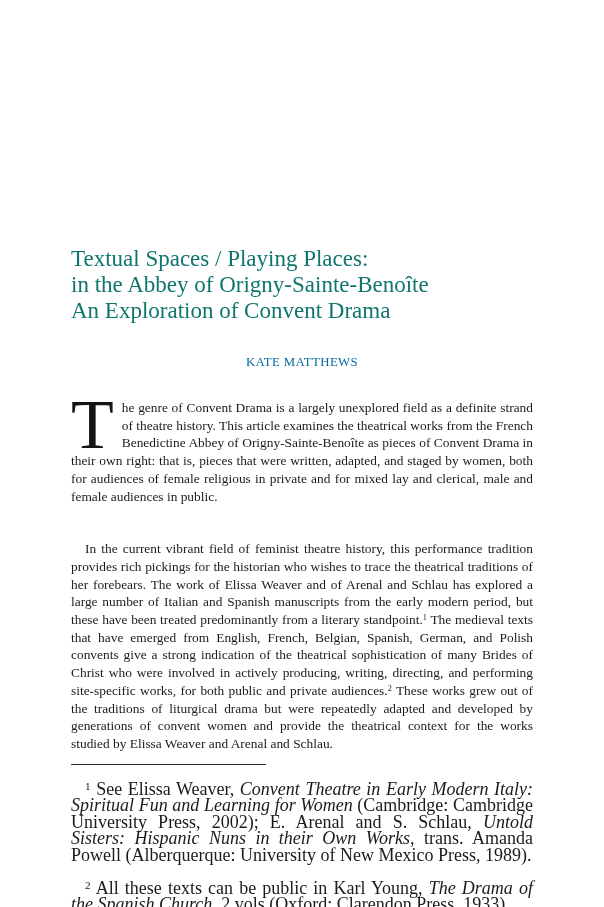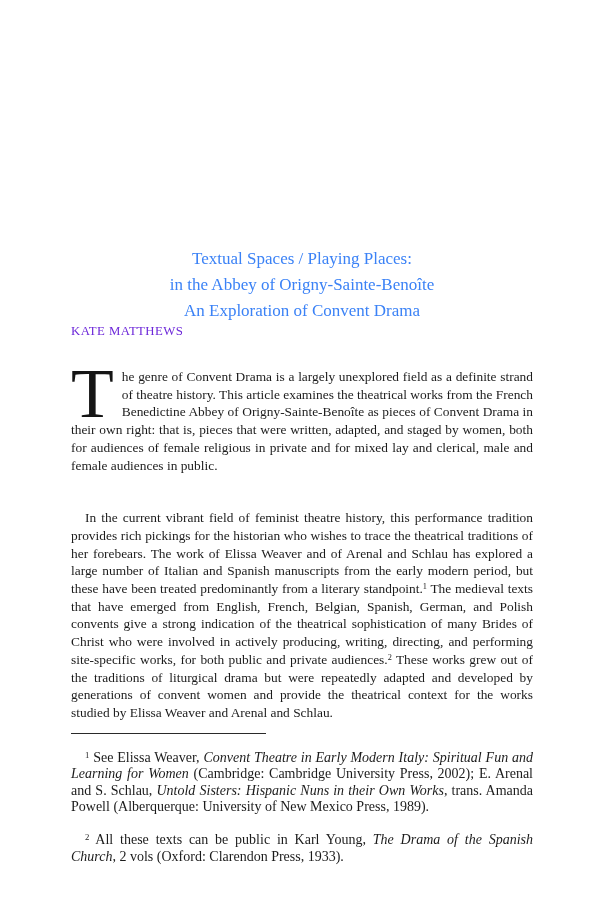--- a/index.html
+++ b/index.html
@@ -17,32 +17,33 @@
     color: #1b1b1b;
   }
   .content {
     position: absolute;
     left: 71px;
     top: 246px;
     width: 462px;
   }
   .title {
     margin: 0;
-    font-size: 17px;
+    font-size: 23px;
     font-weight: normal;
     line-height: 26px;
-    text-align: center;
-    color: #3b82f6;
+    text-align: left;
+    color: #0f766e;
   }
   .title-line { display: block; }
   .author {
-    text-align: left;
+    margin-top: 31px;
+    text-align: center;
     font-size: 12.8px;
     letter-spacing: 0.4px;
-    color: #6d28d9;
+    color: #0369a1;
   }
   .body-text {
     margin-top: 29px;
   }
   .para {
     margin: 0;
     font-size: 13.4px;
     line-height: 17.7px;
     text-align: justify;
   }
@@ -56,21 +57,21 @@
     color: #151515;
   }
   .fn-sep {
     width: 195px;
     border: none;
     border-top: 1.6px solid #2a2a2a;
     margin: 11px 0 8px 0;
   }
   .footnote {
     margin: 16px 0 1px 0;
-    font-size: 14px;
+    font-size: 18px;
     line-height: 16.6px;
     text-align: justify;
     text-indent: 14px;
   }
   .sup {
     font-size: 0.62em;
     position: relative;
     top: -0.45em;
     line-height: 0;
   }

